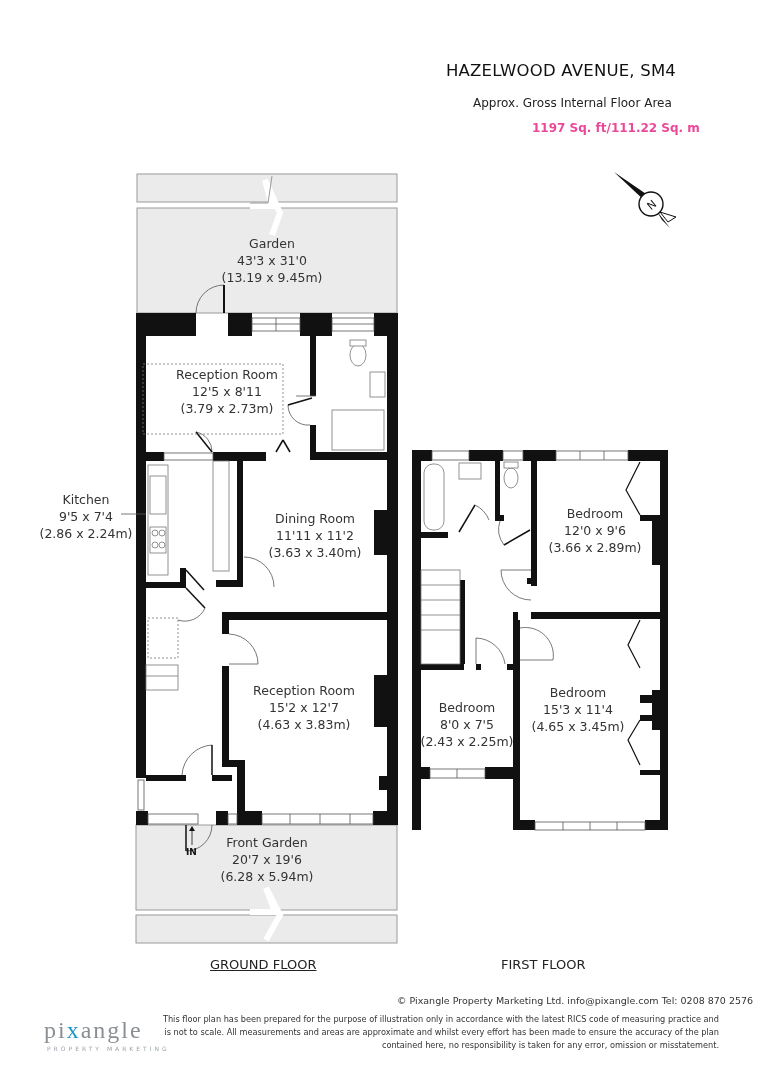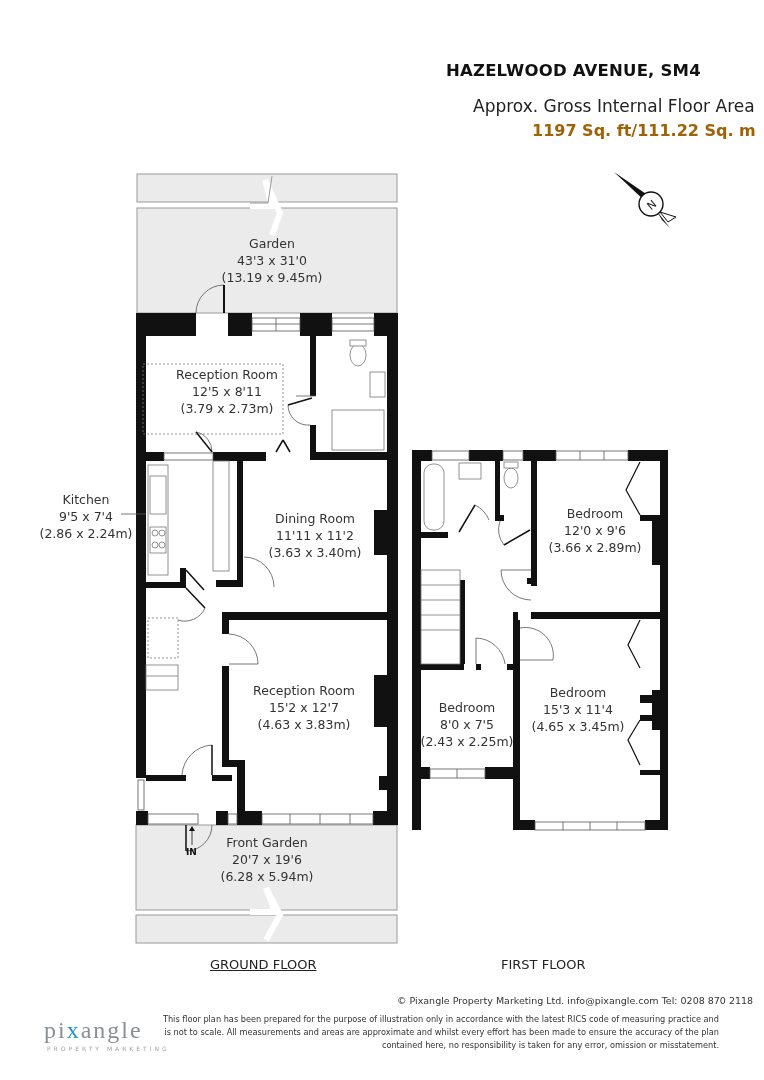--- a/index.html
+++ b/index.html
@@ -1,19 +1,19 @@
 <!DOCTYPE html>
 <html><head>
 <meta charset="utf-8">
 <style>
   html, body { margin: 0; padding: 0; background: #ffffff; }
   body { width: 764px; height: 1080px; position: relative; overflow: hidden; font-family: "DejaVu Sans", sans-serif; color: #1a1a1a; }
-  .title { position: absolute; left: 446px; top: 61px; font-size: 16.5px; font-weight: bold; letter-spacing: 0.2px; color: #111; white-space: nowrap; }
-  .subtitle { position: absolute; left: 473px; top: 96px; font-size: 17px; color: #222; white-space: nowrap; }
-  .area { position: absolute; left: 532px; top: 121px; font-size: 16px; font-weight: bold; color: #a16207; white-space: nowrap; }
+  .title { position: absolute; left: 446px; top: 61px; font-size: 16.5px; font-weight: normal; letter-spacing: 0.2px; color: #111; white-space: nowrap; }
+  .subtitle { position: absolute; left: 473px; top: 96px; font-size: 12px; color: #222; white-space: nowrap; }
+  .area { position: absolute; left: 532px; top: 121px; font-size: 12px; font-weight: bold; color: #ec4899; white-space: nowrap; }
   svg.plan { position: absolute; left: 0; top: 0; }
   .floor-label { position: absolute; font-size: 13px; color: #222; white-space: nowrap; }
   .copyright { position: absolute; left: 397px; top: 995px; font-size: 9.5px; color: #333; white-space: nowrap; }
   .disclaimer { position: absolute; right: 45px; top: 1013px; width: 560px; font-size: 8.2px; line-height: 13px; color: #333; text-align: right; }
   .logo { position: absolute; left: 44px; top: 1017px; font-family: Liberation Serif, serif; font-size: 24px; color: #8a8f94; letter-spacing: 2px; }
   .logo-x { color: #1d95c6; }
   .logo-sub { position: absolute; left: 47px; top: 1045px; font-size: 6px; letter-spacing: 3px; color: #9aa3aa; }
   .rlabel { font-family: "DejaVu Sans", sans-serif; font-size: 12.5px; fill: #333; text-anchor: middle; }
   .in-label { font-family: "DejaVu Sans", sans-serif; font-size: 9px; font-weight: bold; fill: #111; }
 </style>
@@ -262,17 +262,17 @@
   <text class="rlabel" x="467" y="746">(2.43 x 2.25m)</text>
 
   <text class="rlabel" x="578" y="697">Bedroom</text>
   <text class="rlabel" x="578" y="714">15'3 x 11'4</text>
   <text class="rlabel" x="578" y="731">(4.65 x 3.45m)</text>
 </svg>
 
 <div class="floor-label" style="left:210px; top:957px;text-decoration:underline;">GROUND FLOOR</div>
 <div class="floor-label" style="left:501px; top:957px;">FIRST FLOOR</div>
 
-<div class="copyright">© Pixangle Property Marketing Ltd. info@pixangle.com Tel: 0208 870 2118</div>
+<div class="copyright">© Pixangle Property Marketing Ltd. info@pixangle.com Tel: 0208 870 2576</div>
 <div class="disclaimer">This floor plan has been prepared for the purpose of illustration only in accordance with the latest RICS code of measuring practice and is not to scale. All measurements and areas are approximate and whilst every effort has been made to ensure the accuracy of the plan contained here, no responsibility is taken for any error, omission or misstatement.</div>
 
 <div class="logo"><span>pi</span><span class="logo-x">x</span><span>angle</span></div>
 <div class="logo-sub">PROPERTY MARKETING</div>
 
 </body></html>

